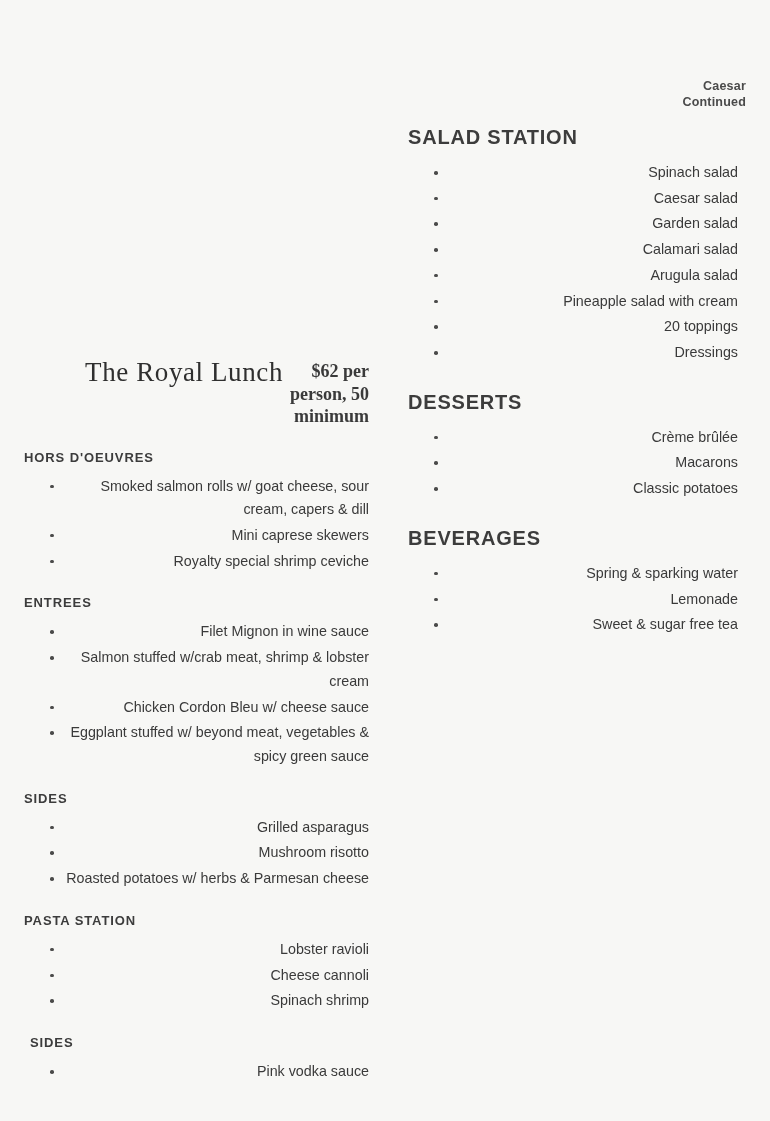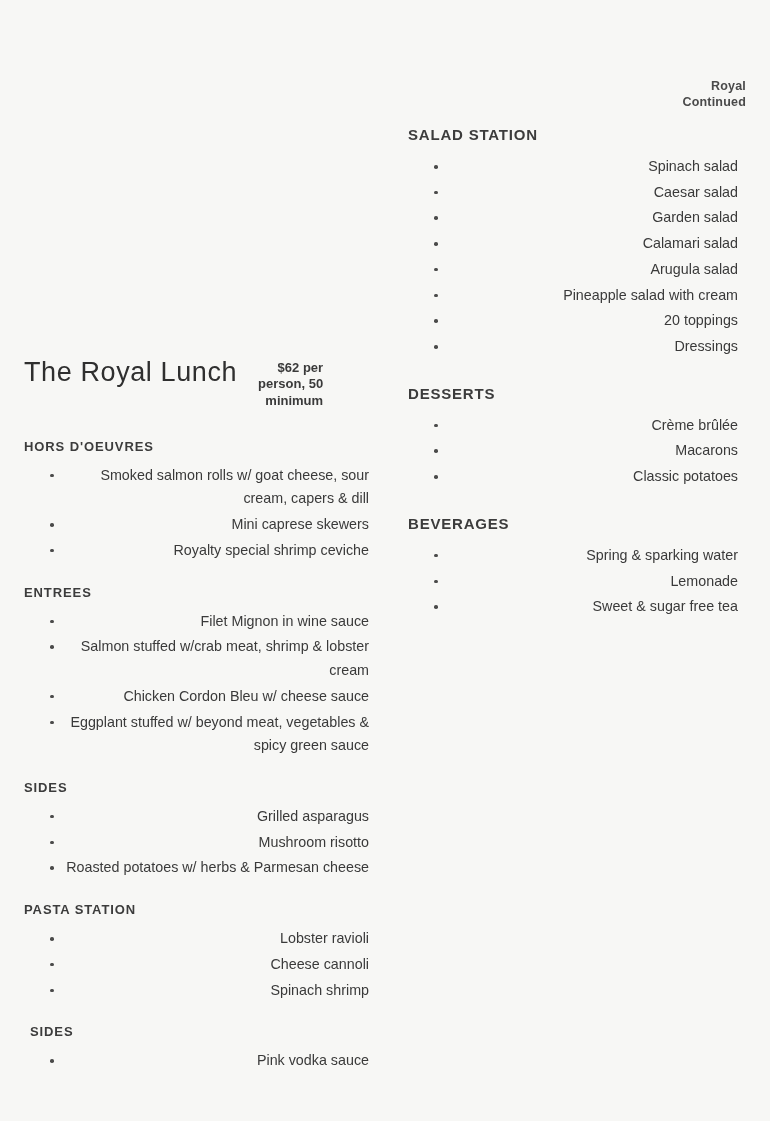--- a/index.html
+++ b/index.html
@@ -47,36 +47,37 @@
     position: absolute;
     left: 408px;
     top: 126px;
     width: 330px;
   }
 
   
   .title-row {
     display: flex;
     align-items: flex-start;
-    justify-content: flex-start;
-    margin-bottom: 30px;
+    justify-content: flex-end;
+    margin-bottom: 22px;
+    font-family: Liberation Serif, serif;
   }
   .menu-title {
     font-size: 27px;
     font-weight: 400;
     letter-spacing: 0.6px;
     color: #2f2f2f;
     margin: 0;
     line-height: 1.1;
     padding-top: 8px;
   }
   .price-note {
     width: 86px;
     text-align: right;
-    font-size: 13px;
+    font-size: 18px;
     font-weight: 700;
     line-height: 1.25;
     color: #3a3a3a;
     padding-top: 10px;
   }
 
   
   h2.section-heading {
     font-size: 13px;
     font-weight: 700;
@@ -113,33 +114,33 @@
     width: 3.5px;
     height: 3.5px;
     border-radius: 50%;
     background: #4a4a4a;
   }
 
   .col-right ul.items {
     padding-left: 40px;
   }
   .col-right h2.section-heading {
-    font-size: 15px;
+    font-size: 20px;
     letter-spacing: 0.8px;
     margin-bottom: 12px;
   }
   .col-right .section { margin-bottom: 26px; }
 </style>
 </head>
 <body>
 
 <div class="page">
 
   <div class="continued">
-    <div>Royal</div>
+    <div>Caesar</div>
     <div>Continued</div>
   </div>
 
   <div class="col-left">
     <div class="title-row">
       <h1 class="menu-title">The Royal Lunch</h1>
       <div class="price-note">$62 per person, 50 minimum</div>
     </div>
     <div>
         <div class="section">

